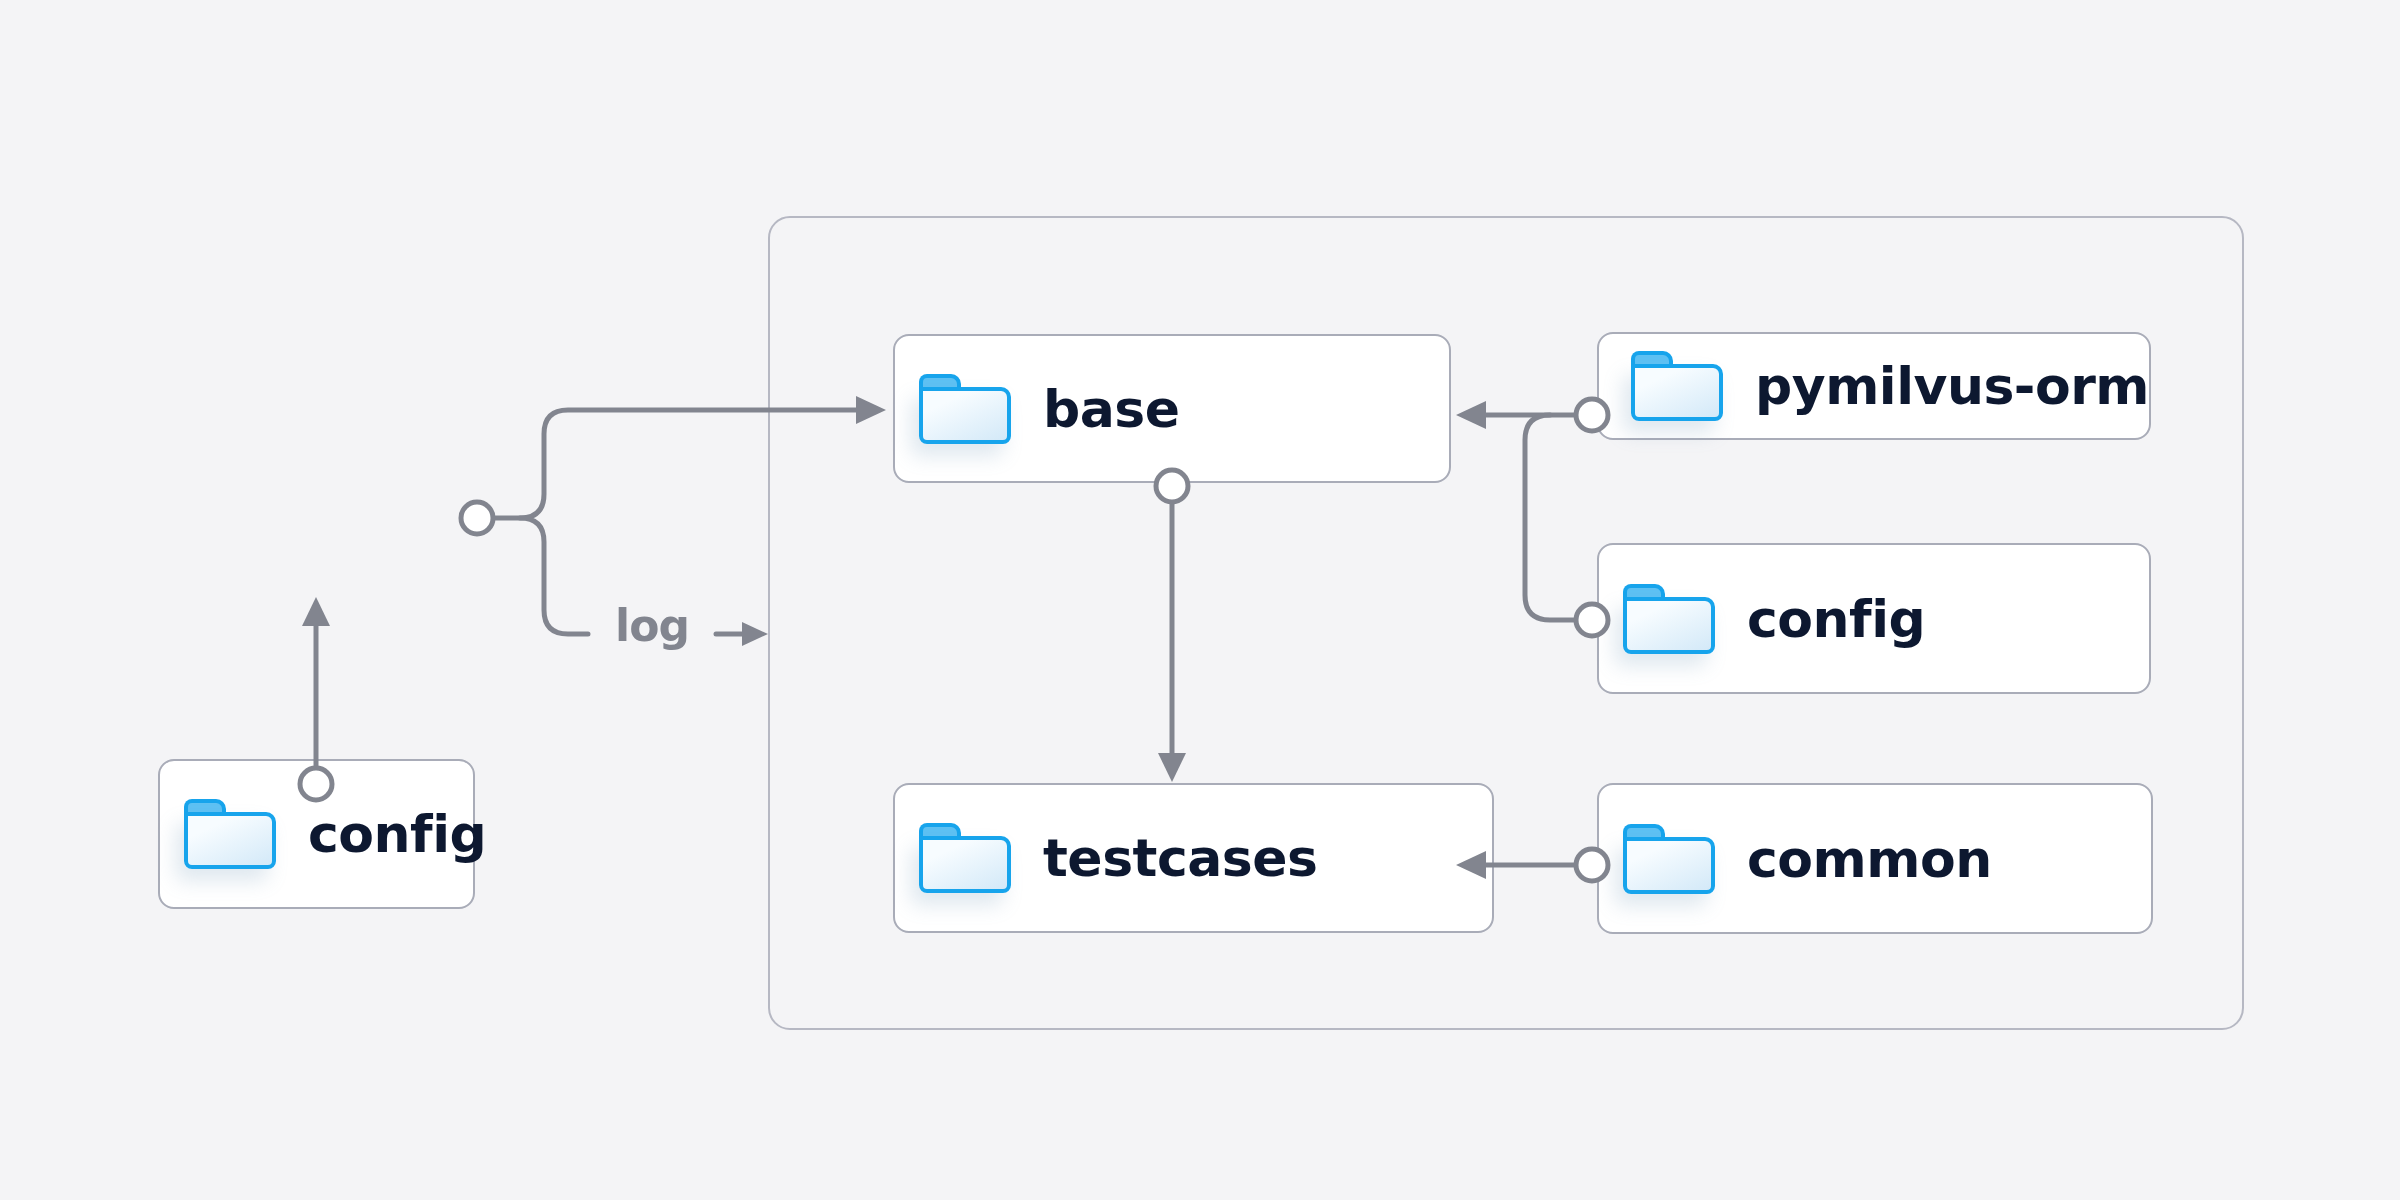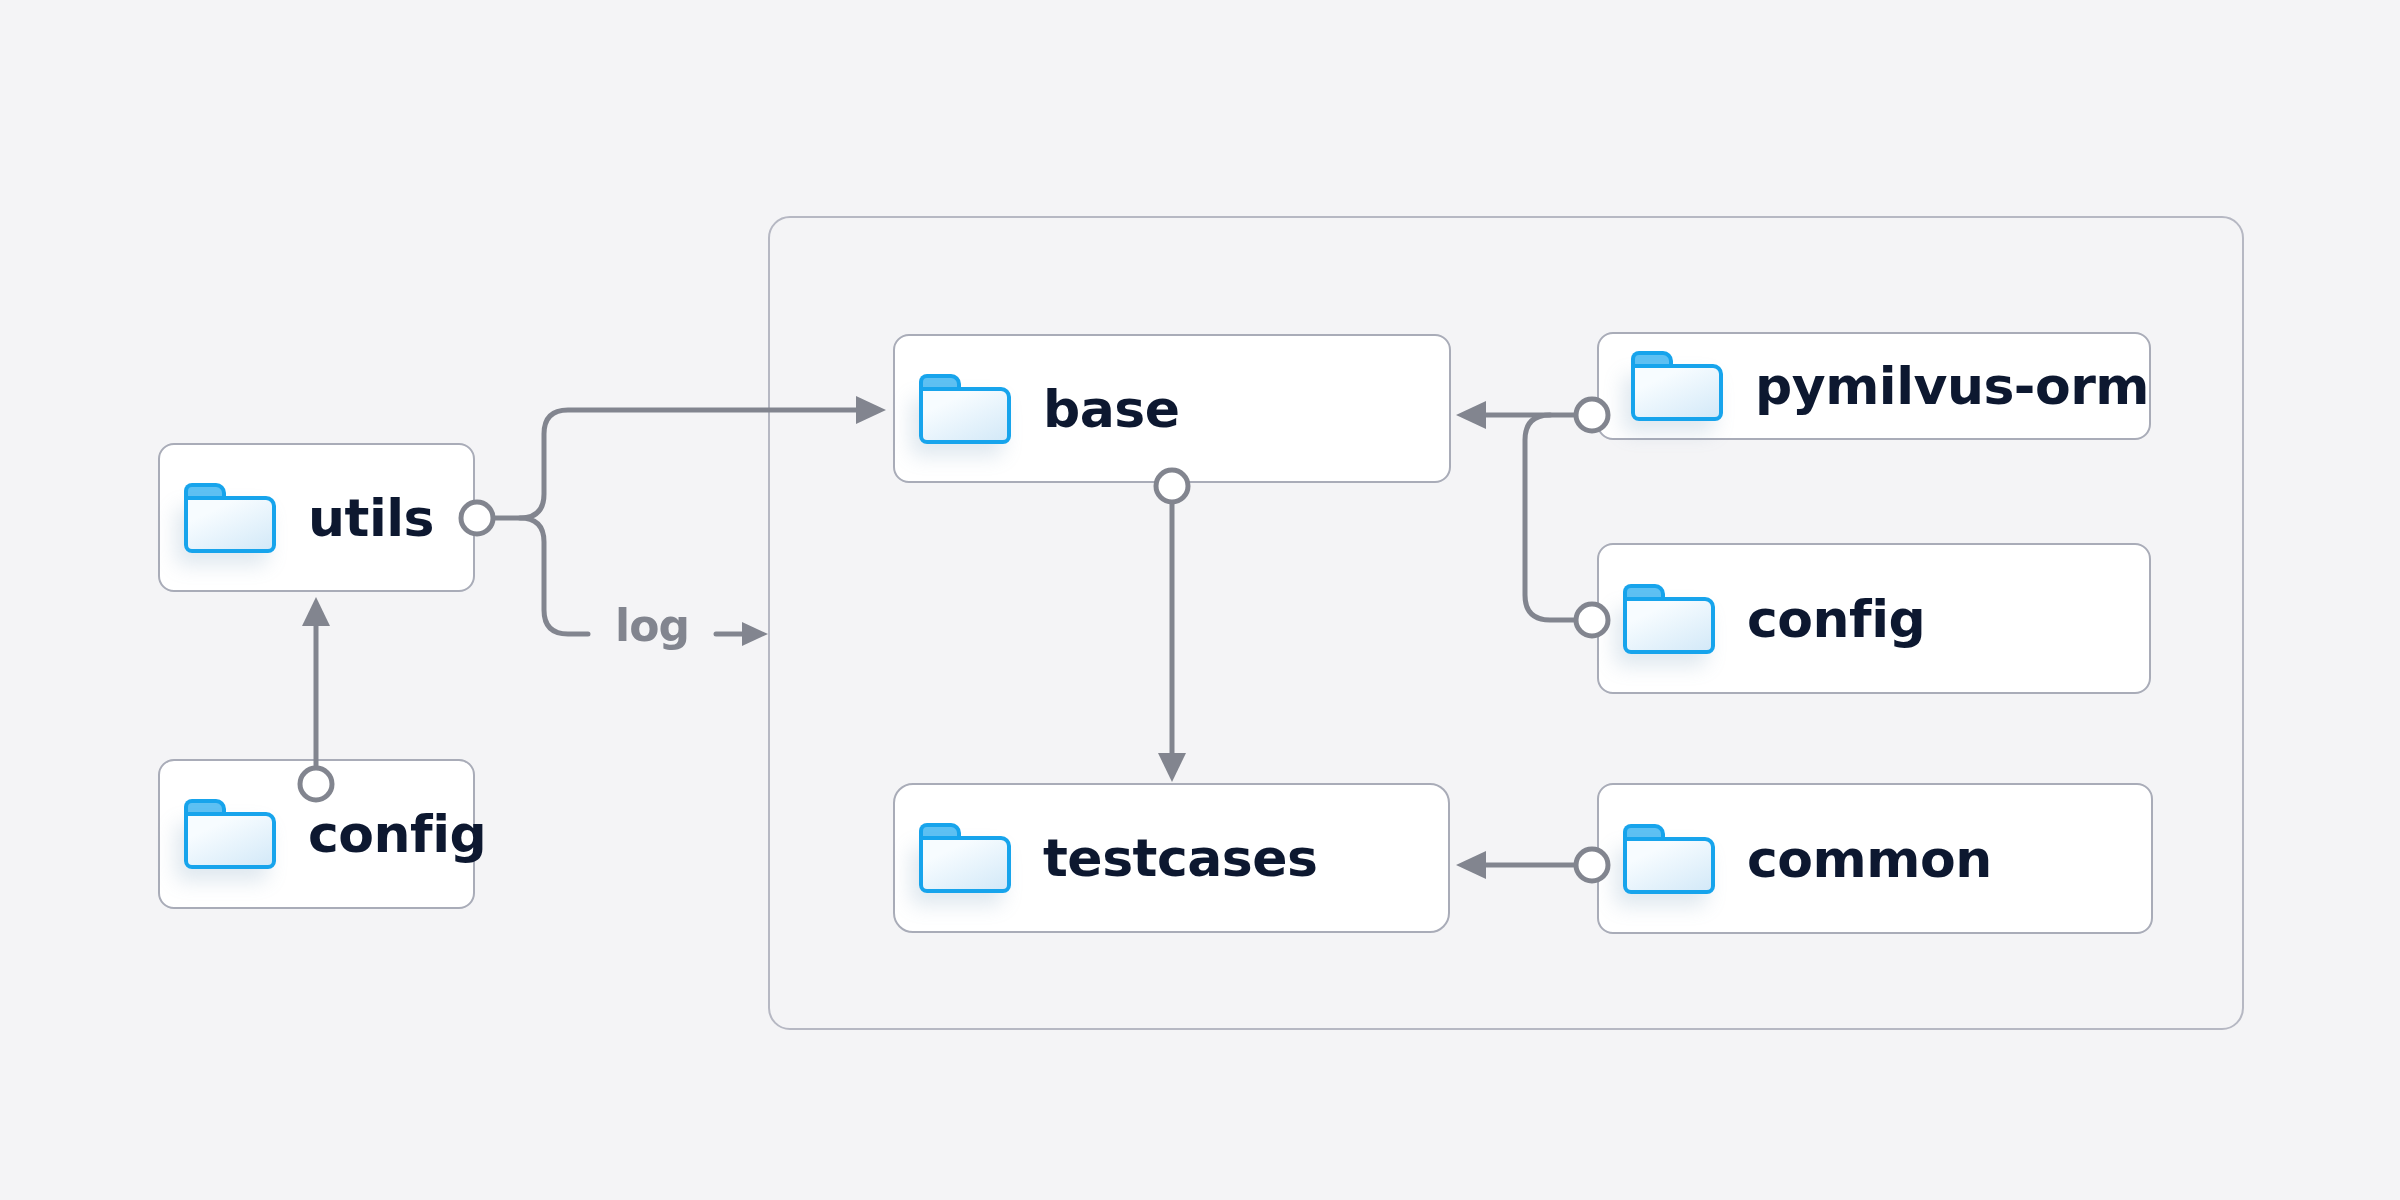--- a/index.html
+++ b/index.html
@@ -70,21 +70,21 @@
     font-weight:700;
     color:var(--text);
     white-space:nowrap;
     letter-spacing:-0.5px;
   }
   .node-utils    {left:158px; top:443px; width:317px; height:149px;}
   .node-config   {left:158px; top:759px; width:317px; height:150px;}
   .node-base     {left:893px; top:334px; width:558px; height:149px;}
   .node-pymilvus {left:1597px;top:332px; width:554px; height:108px;justify-content:flex-end;}
   .node-check    {left:1597px;top:543px; width:554px; height:151px;}
-  .node-testcases{left:893px; top:783px; width:557px; height:150px;border-radius:20px;}
+  .node-testcases{left:893px; top:783px; width:601px; height:150px;}
   .node-common   {left:1597px;top:783px; width:556px; height:151px;}
 
   
   .folder{position:relative;width:92px;height:70px;flex:none;}
   .folder .tab{
     position:absolute;top:0;left:0;width:42px;height:22px;
     background:var(--folder-tab);
     border:4px solid var(--folder-stroke);
     border-bottom:none;
     border-radius:8px 10px 0 0;
@@ -120,27 +120,20 @@
   .head{fill:var(--line);stroke:none;}
   .port{fill:#ffffff;stroke:var(--line);stroke-width:5;}
 </style>
 </head>
 <body>
 
 <div class="canvas">
 
   <div class="group"></div>
 
-  <div class="node node-utils">
-    <span class="folder">
-        <span class="tab"></span>
-        <span class="fbody"></span>
-      </span>
-    <span class="label">utils</span>
-  </div>
 
   <div class="node node-config">
     <span class="folder">
         <span class="tab"></span>
         <span class="fbody"></span>
       </span>
     <span class="label">config</span>
   </div>
 
   <div class="node node-base">

